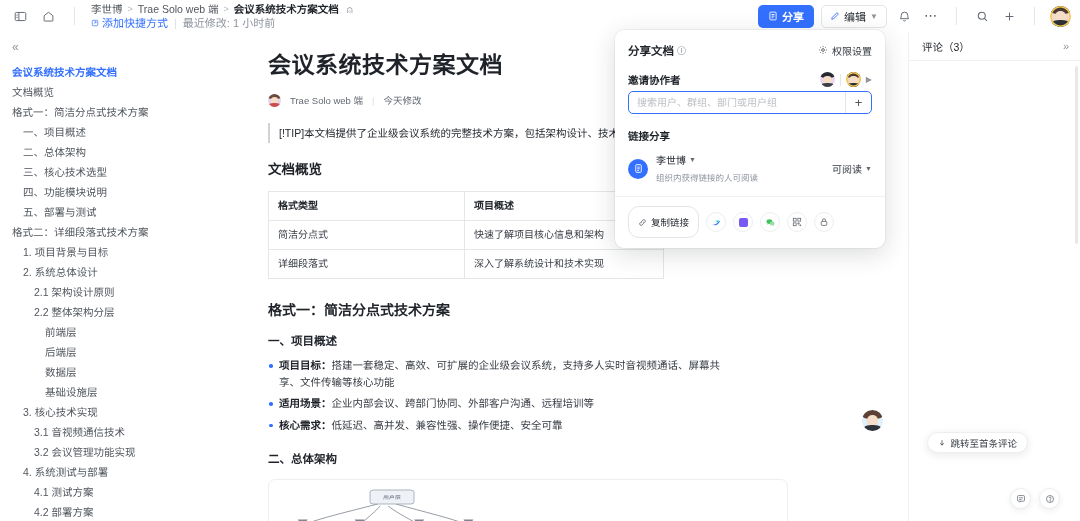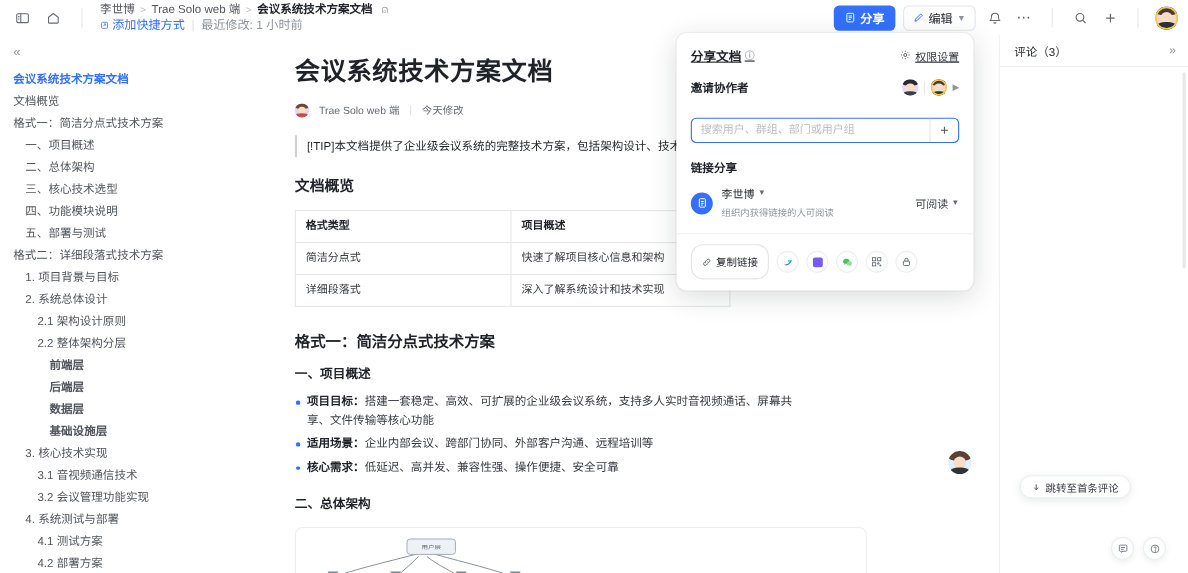--- a/index.html
+++ b/index.html
@@ -64,21 +64,21 @@
   .outline { width:200px; height:489px; padding:8px 6px 0 12px; overflow:hidden; background:#fff; position:relative; }
   .collapse { color:#8f959e; font-size:12px; line-height:14px; margin-bottom:8px; cursor:pointer; width:14px; }
   .ol-item {
     font-size:10.5px; line-height:13px; color:#51565d; padding:3.5px 4px 3.5px 0;
     white-space:nowrap; overflow:hidden; text-overflow:ellipsis; cursor:pointer; border-radius:4px;
   }
   .ol-item.active { color:#3370ff; font-weight:700; }
   .ol-l1 { padding-left:0; }
   .ol-l2 { padding-left:11px; }
   .ol-l3 { padding-left:22px; }
-  .ol-l4 { padding-left:33px;font-weight:bold; }
+  .ol-l4 { padding-left:33px; }
 
   
   .docwrap { flex:1; height:489px; position:relative; overflow:hidden; background:#fff; }
   .doc { padding:18px 60px 0 68px; }
   .doc-title { font-size:23px; font-weight:700; line-height:30px; letter-spacing:.5px; color:#1f2329; }
   .doc-meta { display:flex; align-items:center; gap:9px; margin-top:13px; font-size:9.5px; color:#646a73; }
   .meta-av { width:13px; height:13px; border-radius:50%; overflow:hidden; position:relative; background:#e8d4f0; flex:none; }
   .meta-sep { color:#dcdfe3; }
   .tipbox {
     margin-top:16px; border-left:2.5px solid #d0d3d6; padding:2px 0 2px 9px;
@@ -142,31 +142,31 @@
     box-shadow:0 2px 6px rgba(31,35,41,.08); display:flex; align-items:center; justify-content:center;
     color:#646a73; cursor:pointer;
   }
 
   
   .share {
     position:absolute; left:615px; top:30px; width:270px; background:#fff;
     border-radius:9px; box-shadow:0 6px 24px rgba(31,35,41,.16), 0 0 0 1px rgba(31,35,41,.05);
     padding:12px 13px 0 13px; z-index:50;
   }
-  .sh-head { display:flex; align-items:center; justify-content:space-between;text-decoration:underline; }
+  .sh-head { display:flex; align-items:center; justify-content:space-between; }
   .sh-title { font-size:11.5px; font-weight:700; color:#1f2329; display:flex; align-items:center; gap:3px; }
   .sh-title .q { color:#a9aeb4; font-size:9px; }
   .sh-perm { font-size:10px; color:#373c43; display:flex; align-items:center; gap:4px; cursor:pointer; }
   .sh-label { font-size:10.5px; font-weight:700; color:#1f2329; margin-top:14px; display:flex; align-items:center; justify-content:space-between; }
   .sh-avs { display:flex; align-items:center; gap:5px; }
   .sh-av { width:15px; height:15px; border-radius:50%; overflow:hidden; position:relative; }
   .sh-avdiv { width:1px; height:12px; background:#e5e6eb; }
   .sh-more { color:#8f959e; font-size:8px; }
   .sh-search {
-    margin-top:20px; height:23px; border:1px solid #3370ff; border-radius:5px;
+    margin-top:4px; height:23px; border:1px solid #3370ff; border-radius:5px;
     display:flex; align-items:center; background:#fff;
   }
   .sh-search input {
     flex:1; border:none; outline:none; font-size:10px; color:#1f2329;
     padding:0 8px; background:transparent; font-family:inherit; height:21px;
   }
   .sh-search input::placeholder { color:#bbbfc4; }
   .sh-plus {
     width:26px; height:21px; border-left:1px solid #e5e6eb; display:flex;
     align-items:center; justify-content:center; color:#51565d; font-size:13px; cursor:pointer;

